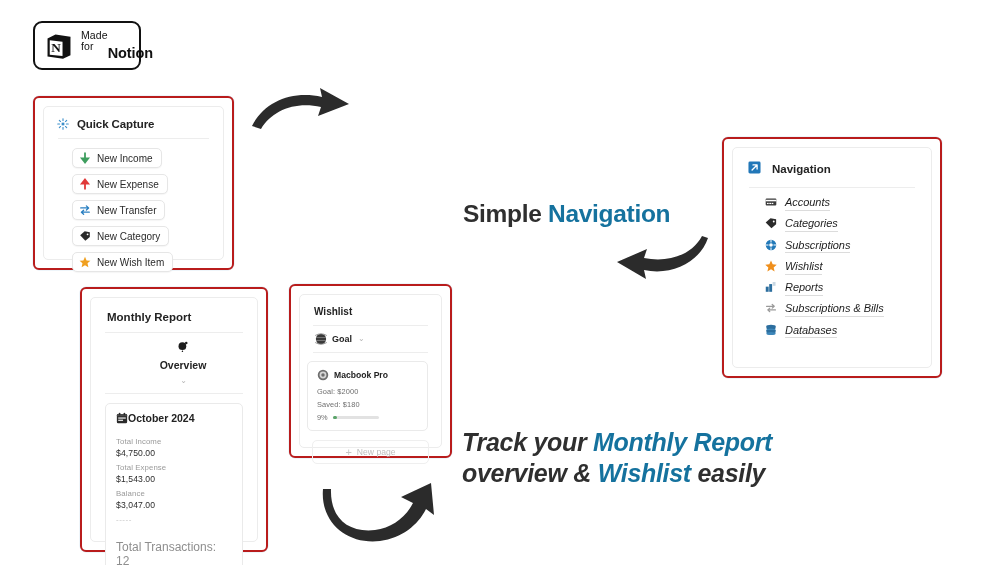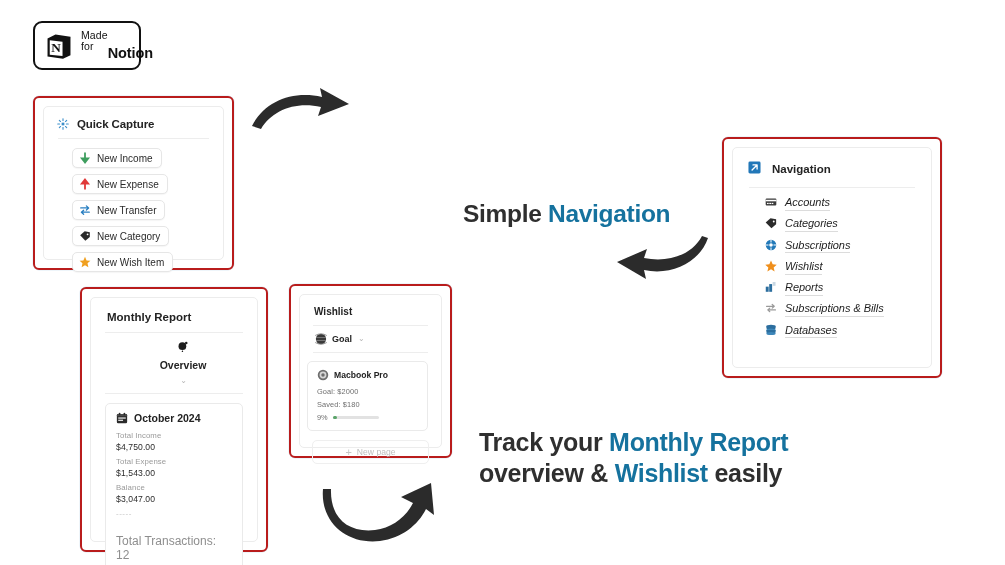--- a/index.html
+++ b/index.html
@@ -74,21 +74,21 @@
   .mr-title{font-size:11.5px;font-weight:bold;color:#232323;padding:13px 0 0 16px;}
   .mr-rule{height:1px;background:#ededed;margin:9px 14px 0 14px;}
   .mr-overview{display:flex;align-items:center;gap:6px;padding:8px 0 0 18px;flex-direction:column;}
   .mr-ov-lbl{font-size:10.5px;font-weight:bold;color:#232323;}
   .chev{font-size:8px;color:#b6b6b6;line-height:1;margin-left:1px;}
   .mr-rule2{height:1px;background:#ededed;margin:8px 14px 0 14px;}
   .mr-box{
     margin:9px 14px 0 14px;border:1px solid #eaeaea;border-radius:5px;
     padding:8px 10px 9px 10px;background:#fff;
   }
-  .mr-date{display:flex;align-items:center;gap:6px;margin-bottom:7px;}
+  .mr-date{display:flex;align-items:center;margin-bottom:13px;}
   .mr-date .d{font-size:10.5px;font-weight:bold;color:#222;}
   .mr-lbl{font-size:7.8px;color:#9a9a9a;margin:0 0 2px 0;letter-spacing:.1px;}
   .mr-val{font-size:8.6px;color:#2b2b2b;margin:0 0 5px 0;letter-spacing:.1px;}
   .mr-dots{font-size:8px;color:#c5c5c5;letter-spacing:.5px;margin:1px 0 2px 0;}
   .mr-total{font-size:12px;color:#8e8e8e;margin-top:16px;}
   .newpage{
     margin:10px 13px 0 13px;border:1px solid #efefef;border-radius:5px;
     height:25px;display:flex;align-items:center;justify-content:center;gap:5px;
     color:#bdbdbd;font-size:9.5px;
   }
@@ -115,21 +115,21 @@
   .wl-bar i{position:absolute;left:0;top:0;bottom:0;background:#5aa469;border-radius:2px;width:9%;min-width:3px;display:block;}
 
   
   .headline{
     position:absolute;font-weight:bold;color:#2f2f2f;letter-spacing:-.3px;
     white-space:nowrap;
   }
   .hl-blue{color:#15729e;}
   #hl-capture{left:295px;top:131px;font-size:24.5px;}
   #hl-nav{left:463px;top:200px;font-size:24.5px;}
-  #hl-track{left:479px;top:427px;font-size:25px;line-height:1.22;white-space:normal;width:360px;}
+  #hl-track{left:462px;top:427px;font-size:25px;line-height:1.22;white-space:normal;width:360px;font-style:italic;}
 
   
   .arrow{position:absolute;}
 </style>
 </head>
 <body>
 
 <div class="stage">
 
   <div class="abs" id="notion-badge">

